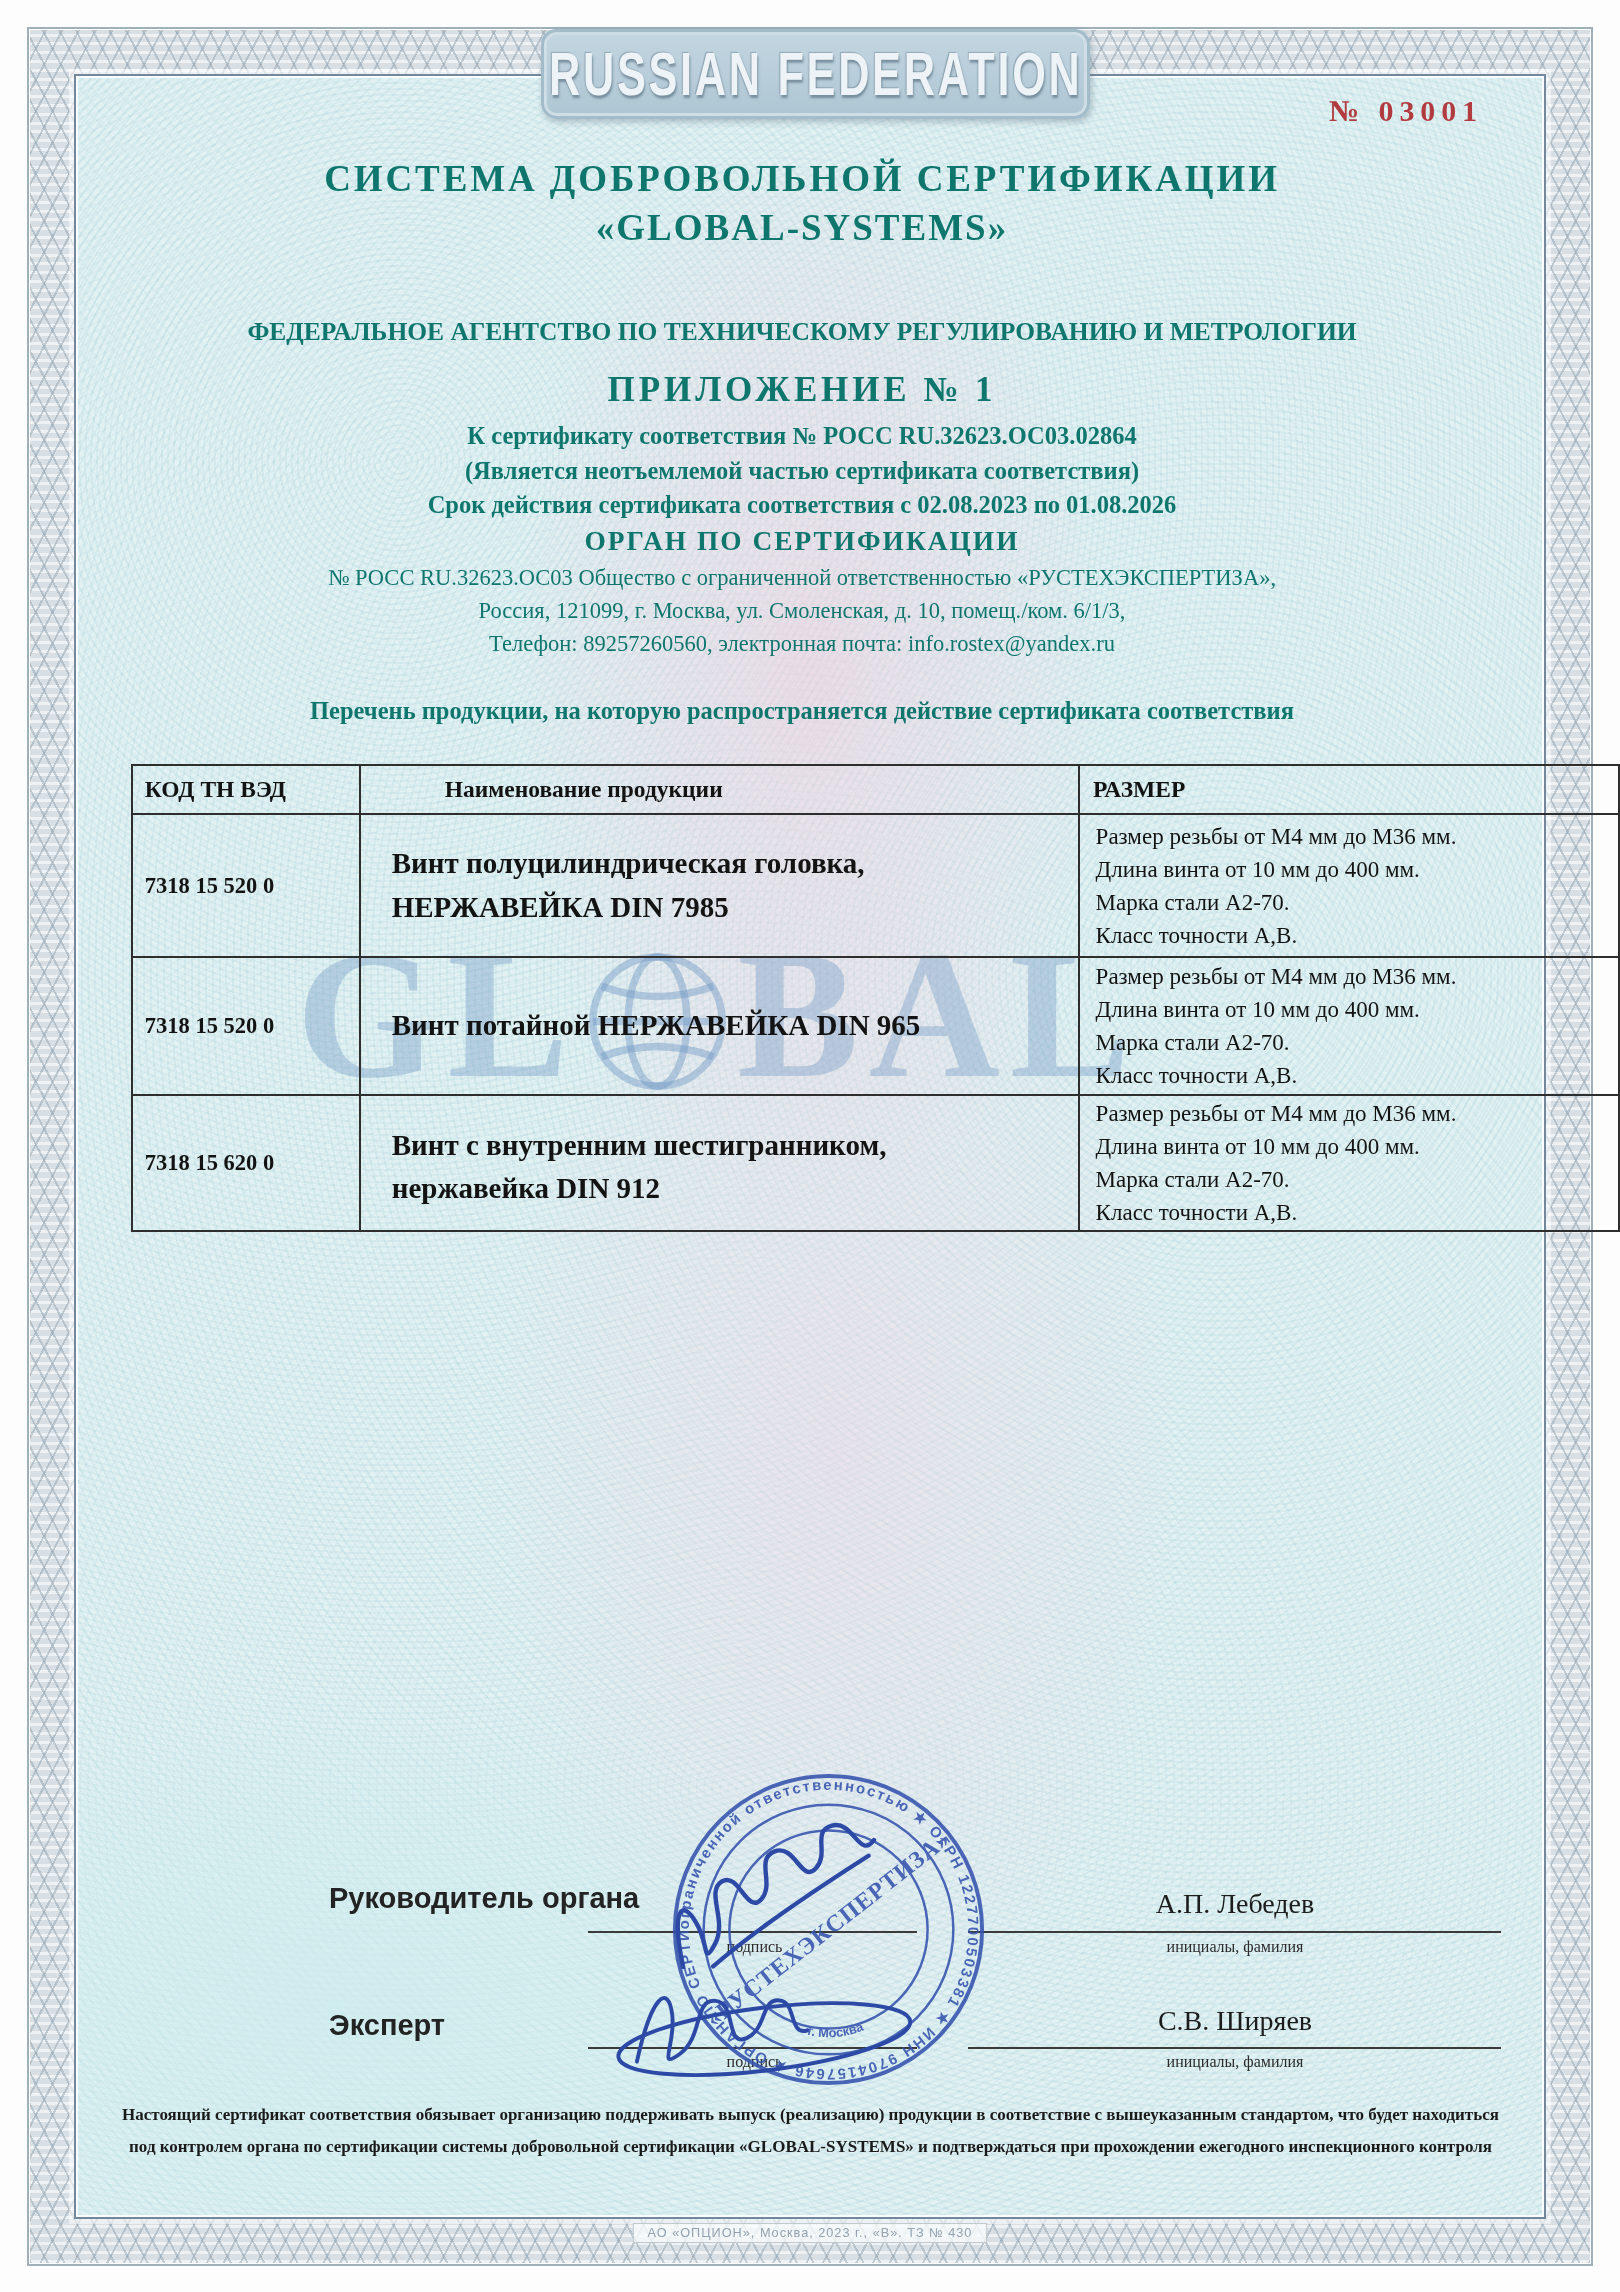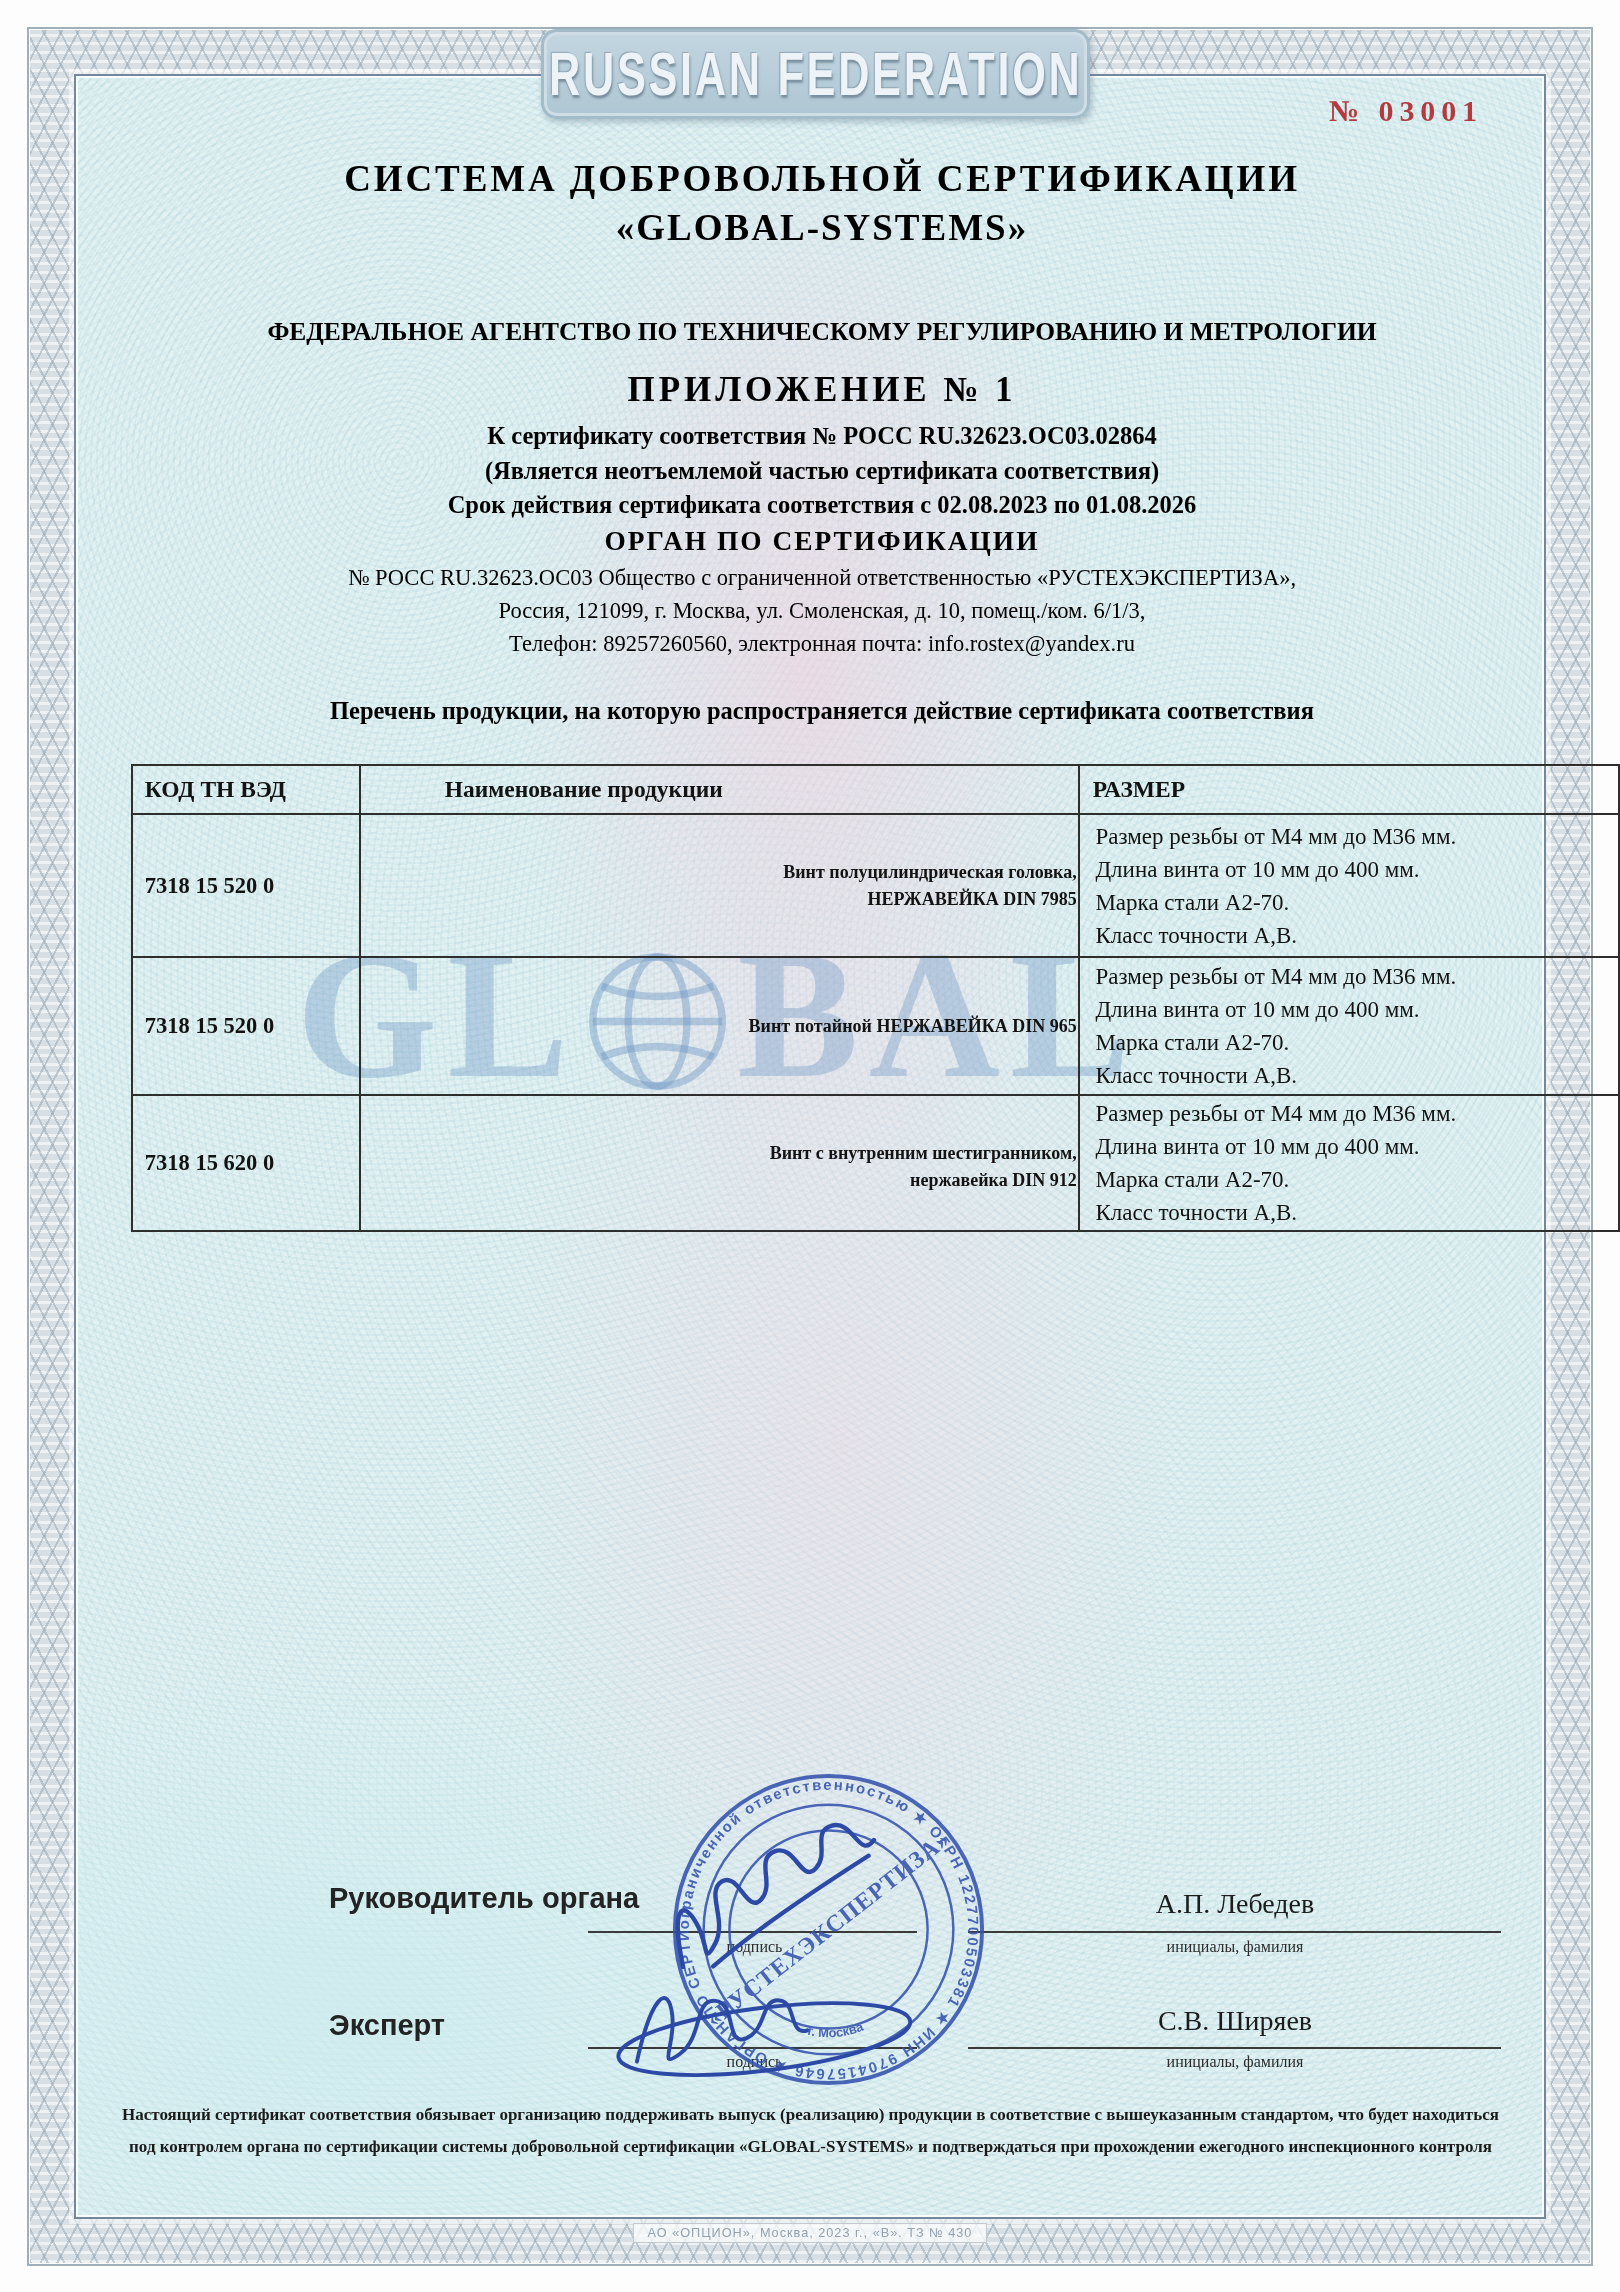--- a/index.html
+++ b/index.html
@@ -28,21 +28,21 @@
   .banner{position:absolute;left:541px;top:29px;width:543px;height:84px;z-index:8;
     background:linear-gradient(180deg,#c3d6e1,#aec6d3);border:3.9px solid #a2bcca;border-radius:15.7px;
     box-shadow:inset 0 0 0 2.9px #cfdde6, 2px 2.9px 6.9px rgba(96,117,132,.40);
     display:flex;align-items:center;justify-content:center;}
   .banner-text{font-family:"Liberation Sans","DejaVu Sans",sans-serif;font-weight:bold;font-size:46px;
     letter-spacing:2.9px;color:#edf3f7;transform:scale(.94,1.34);white-space:nowrap;
     text-shadow:1px 2px 2px rgba(88,110,128,.65),-1px -1px 1px rgba(88,110,128,.45);}
   .doc-number{position:absolute;top:94px;right:137px;z-index:8;color:#b23b3f;font-weight:bold;
     font-size:30px;letter-spacing:5.9px;white-space:nowrap;}
   
-  .cline{position:absolute;left:100px;width:1444px;text-align:center;color:#000000;white-space:nowrap;}
+  .cline{position:absolute;left:80px;width:1444px;text-align:center;color:#0f766e;white-space:nowrap;}
   .t-sys1{top:157px;font-size:37px;font-weight:bold;letter-spacing:2.9px;}
   .t-sys2{top:206px;font-size:37px;font-weight:bold;letter-spacing:2px;}
   .t-reg{top:266px;font-size:22.5px;font-weight:bold;}
   .t-agency{top:293px;font-size:25.5px;font-weight:bold;margin-top:24px;}
   .t-app{top:370px;font-size:35px;font-weight:bold;letter-spacing:3.9px;}
   .t-cert{top:422px;font-size:24.5px;font-weight:bold;}
   .t-int{top:457px;font-size:24.5px;font-weight:bold;}
   .t-val{top:491px;font-size:24.5px;font-weight:bold;}
   .t-organ{top:526px;font-size:27.4px;font-weight:bold;letter-spacing:2px;}
   .t-o1{top:565px;font-size:22.5px;}
@@ -56,21 +56,21 @@
   .wm2{left:495px;top:1115px;font-size:174px;font-style:italic;letter-spacing:5.9px;color:rgba(108,148,198,.42);}
   .wm svg{flex:0 0 auto;}
   
   .cert-table{position:absolute;left:131px;top:764px;z-index:4;border-collapse:collapse;}
   .cert-table th,.cert-table td{border:2.5px solid #2e2e2e;vertical-align:middle;color:#131313;
       background:transparent;}
   .th-code{width:214px;font-size:23.5px;text-align:left;padding-left:11.8px;font-weight:bold;}
   .th-name{width:635px;font-size:23.5px;text-align:left;padding-left:84px;font-weight:bold;}
   .th-size{width:527px;font-size:23.5px;text-align:left;padding-left:13px;font-weight:bold;}
   .td-code{font-size:22.5px;font-weight:bold;padding-left:11.8px;white-space:pre-line;}
-  .td-name{font-size:18px;font-weight:bold;padding-left:7px;line-height:1.5;white-space:pre-line;text-align:right;}
+  .td-name{font-size:29px;font-weight:bold;padding-left:31px;line-height:1.5;white-space:pre-line;}
   .td-name-top{vertical-align:top;padding-top:9.8px;}
   .td-size{font-size:23px;padding-left:15.7px;line-height:33px;white-space:pre-line;}
   
   .sig-label{position:absolute;left:329px;z-index:4;font-family:"Liberation Sans","DejaVu Sans",sans-serif;
       font-weight:bold;font-size:29px;color:#232323;white-space:nowrap;}
   .lbl-head{top:1882px;} .lbl-expert{top:2009px;}
   .sig-line{position:absolute;height:0;border-top:2.5px solid #3a3a3a;z-index:4;}
   .line-s1{left:588px;top:1931px;width:329px;}
   .line-n1{left:968px;top:1931px;width:533px;}
   .line-s2{left:588px;top:2047px;width:329px;}

